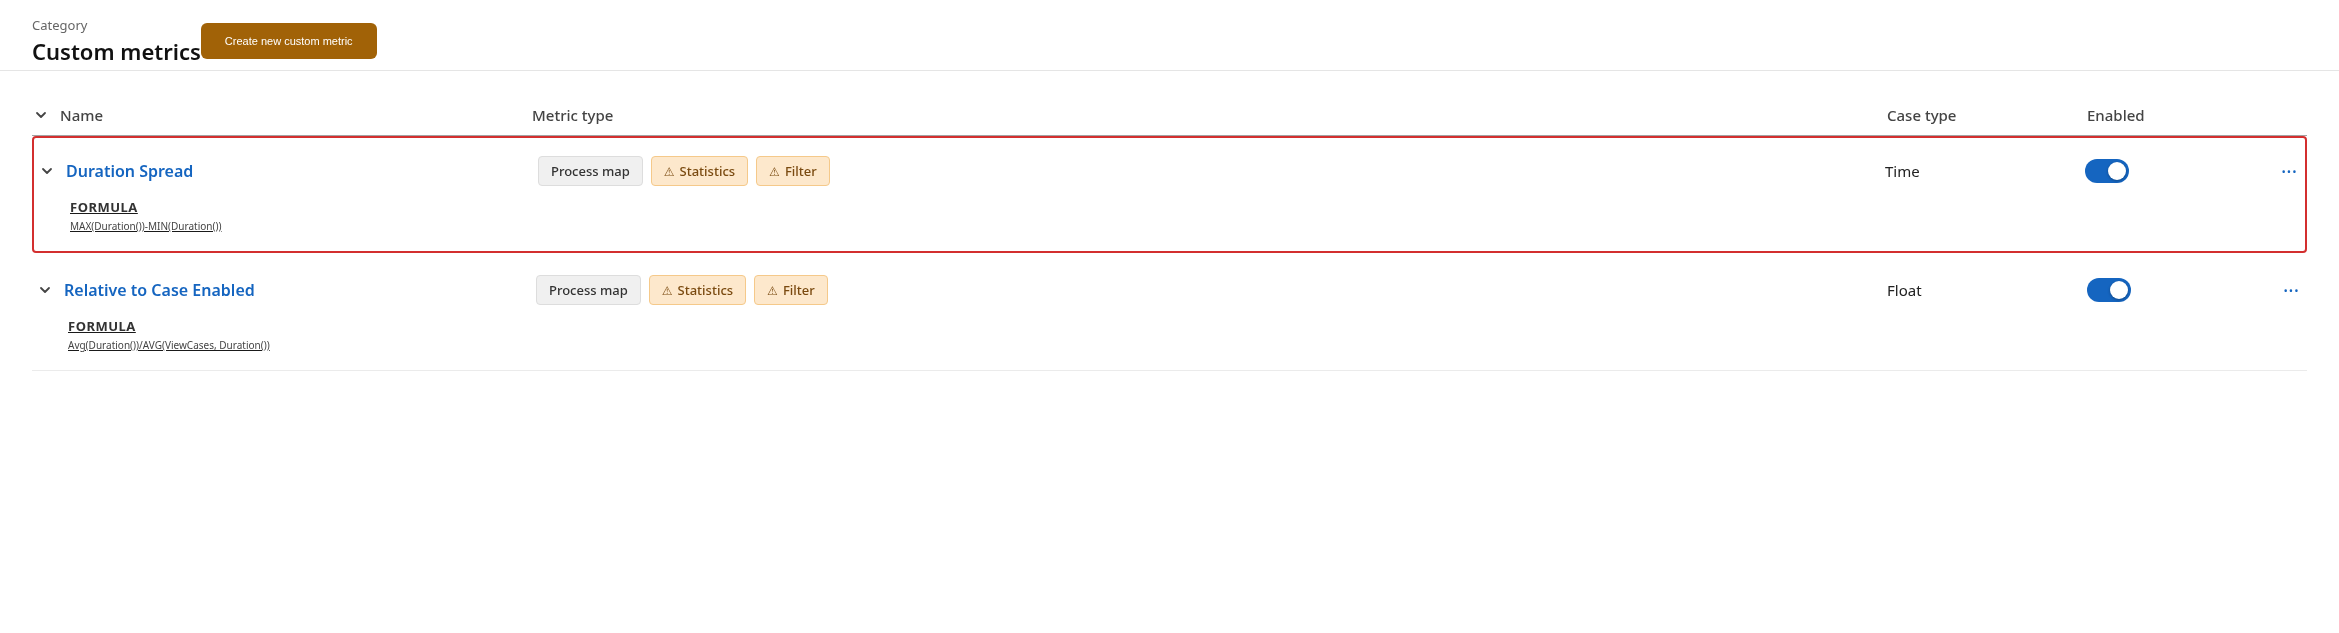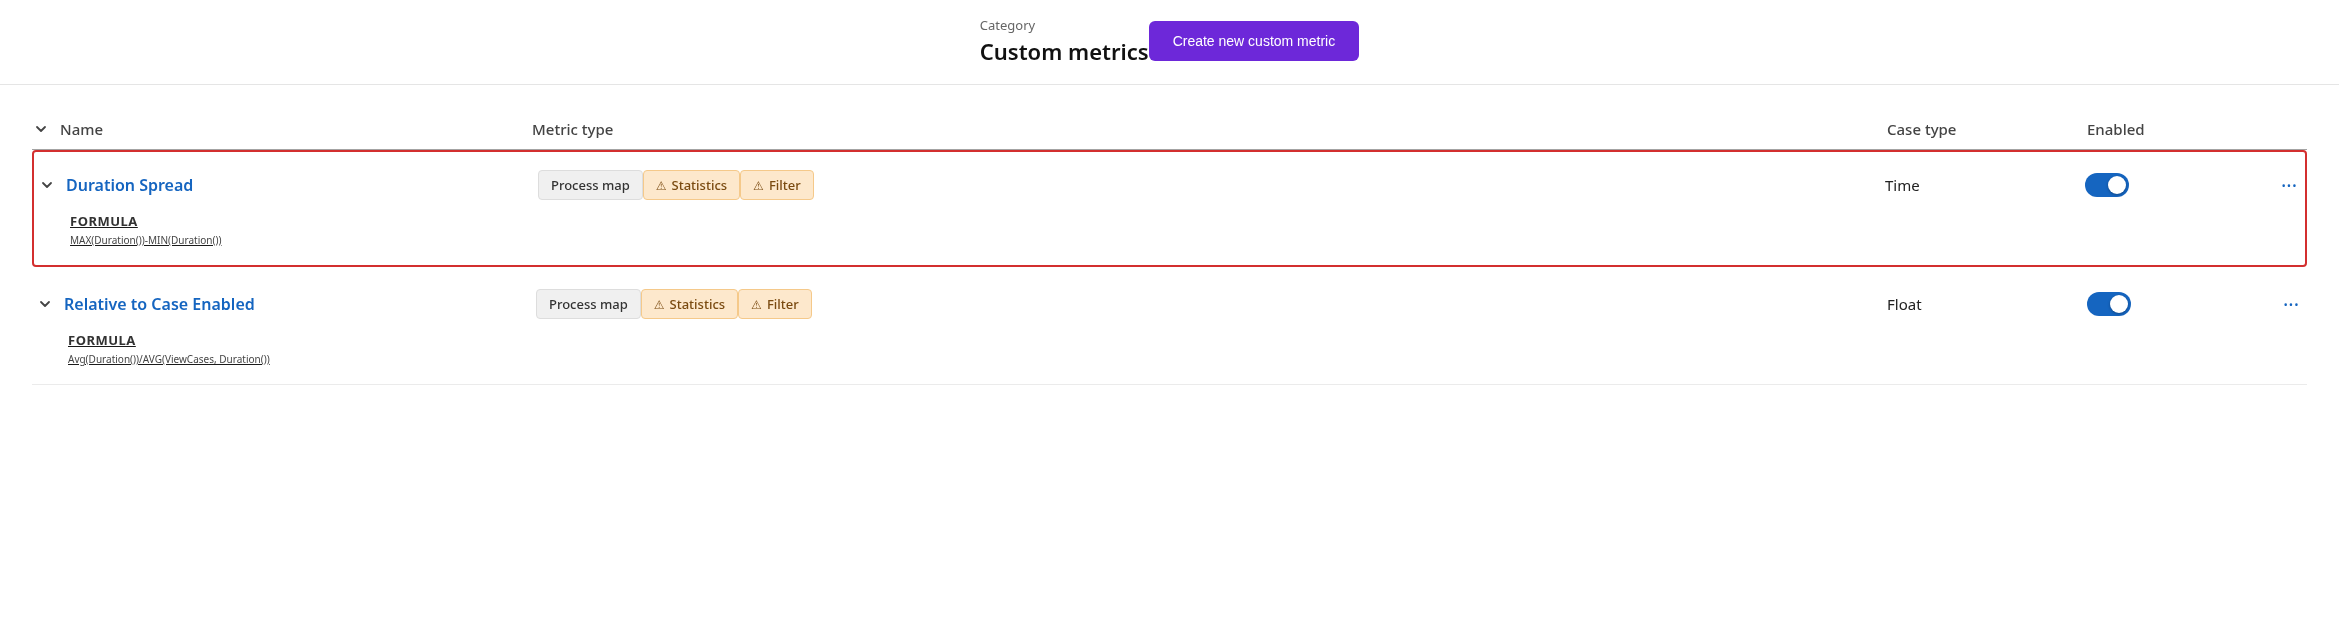--- a/index.html
+++ b/index.html
@@ -6,44 +6,44 @@
     body {
       font-family: 'Segoe UI', system-ui, -apple-system, sans-serif;
       background: #fff;
       color: #1a1a1a;
       font-size: 15px;
     }
 
     .header {
       display: flex;
       align-items: center;
-      justify-content: center;
-      padding: 16px 32px 18px 32px;
+      justify-content: flex-start;
+      padding: 16px 32px 4px 32px;
       border-bottom: 1px solid #e5e5e5;
     }
 
     .header-left .category-label {
       font-size: 13px;
       color: #666;
       margin-bottom: 2px;
     }
 
     .header-left .page-title {
       font-size: 22px;
       font-weight: 600;
       color: #111;
     }
 
     .create-btn {
-      background: #6d28d9;
+      background: #a16207;
       color: #fff;
       border: none;
       border-radius: 6px;
       padding: 12px 24px;
-      font-size: 14px;
+      font-size: 11px;
       font-weight: 500;
       cursor: pointer;
       white-space: nowrap;
     }
 
     .table-container {
       padding: 24px 32px;
     }
 
     .table-header {
@@ -115,20 +115,21 @@
     .metric-name {
       color: #1565c0;
       font-weight: 600;
       font-size: 16px;
       cursor: pointer;
     }
 
     .metric-type-cell {
       display: flex;
       align-items: center;
+      gap: 8px;
       flex-wrap: wrap;
     }
 
     .badge {
       display: inline-flex;
       align-items: center;
       gap: 5px;
       border-radius: 4px;
       padding: 5px 12px;
       font-size: 13px;

